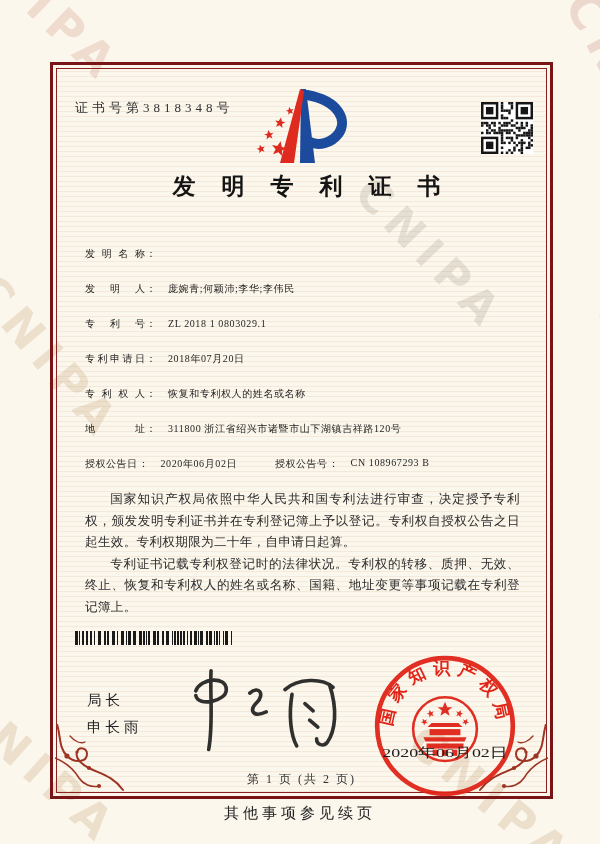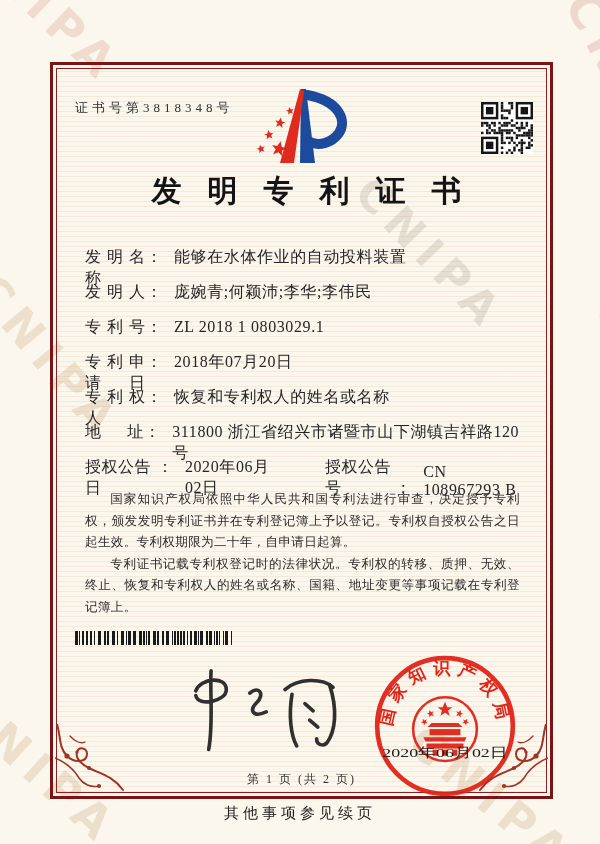--- a/index.html
+++ b/index.html
@@ -46,35 +46,35 @@
   
   .cert-no{
     position:absolute;left:18px;top:30px;
     font-size:13px;letter-spacing:4px;color:#323232;
   }
   .logo{position:absolute;left:50%;top:16px;transform:translateX(-50%);}
   .qr{position:absolute;right:13px;top:33px;}
 
   .title{
     position:absolute;left:10px;right:0;top:102px;margin:0;
-    text-align:center;font-size:30px;font-weight:700;color:#141414;
+    text-align:center;font-size:23px;font-weight:700;color:#141414;
     letter-spacing:26px;text-indent:26px;
   }
 
   
   .fields{position:absolute;left:28px;top:178px;width:440px;}
-  .frow{display:flex;align-items:baseline;height:35px;font-size:16px;color:#262626;}
+  .frow{display:flex;align-items:baseline;height:35px;font-size:10px;color:#262626;}
   .flabel{
     display:inline-block;width:60px;
     text-align:justify;text-align-last:justify;
     letter-spacing:0;
   }
   .fcolon{margin:0 2px 0 1px;}
   .fvalue{margin-left:10px;letter-spacing:.6px;}
-  .fgroup2{margin-left:38px;display:flex;align-items:flex-end;}
+  .fgroup2{margin-left:38px;display:flex;align-items:flex-start;}
   .flabel5{display:inline-block;letter-spacing:.5px;}
 
   
   .paras{position:absolute;left:28px;right:26px;top:420px;}
   .paras p{
     margin:0;padding:0;text-indent:2em;text-align:justify;
     font-size:12.6px;line-height:21.5px;color:#2c2c2c;letter-spacing:.3px;
   }
 
   
@@ -289,21 +289,20 @@
             <rect x="16" y="20" width="1" height="1"></rect>
           </g>
       </svg>
 
       <h1 class="title">发明专利证书</h1>
 
       <div class="fields">
         <div class="frow">
           <span class="flabel">发明名称</span>
             <span class="fcolon">：</span>
-          <span class="fvalue">能够在水体作业的自动投料装置</span>
         </div>
         <div class="frow">
           <span class="flabel">发明人</span>
             <span class="fcolon">：</span>
           <span class="fvalue">庞婉青;何颖沛;李华;李伟民</span>
         </div>
         <div class="frow">
           <span class="flabel">专利号</span>
             <span class="fcolon">：</span>
           <span class="fvalue">ZL 2018 1 0803029.1</span>
@@ -379,20 +378,24 @@
             <rect x="134" y="0" width="3" height="14"></rect>
             <rect x="139" y="0" width="1" height="14"></rect>
             <rect x="141" y="0" width="2" height="14"></rect>
             <rect x="144" y="0" width="1" height="14"></rect>
             <rect x="148" y="0" width="1" height="14"></rect>
             <rect x="150" y="0" width="3" height="14"></rect>
             <rect x="156" y="0" width="1" height="14"></rect>
           </g>
       </svg>
 
+      <div class="director">
+        <div>局长</div>
+        <div>申长雨</div>
+      </div>
 
       <svg class="signature" width="165" height="88" viewBox="0 0 140 75">
         <g fill="none" stroke="#1b1b1b" stroke-width="3.1" stroke-linecap="round" opacity="0.9">
           <path d="M14,22 C18,11 40,9 40,21 C40,31 16,36 14,26"></path>
           <path d="M27,5 C26,25 29,50 25,72"></path>
           <path d="M60,24 C68,17 73,25 66,32 C59,39 63,45 74,40"></path>
           <path d="M90,21 C101,11 122,11 131,19"></path>
           <path d="M96,25 C93,43 95,60 100,69"></path>
           <path d="M128,17 C135,38 133,56 126,66 C123,70 117,68 117,63"></path>
           <path d="M107,33 l7,6"></path>

